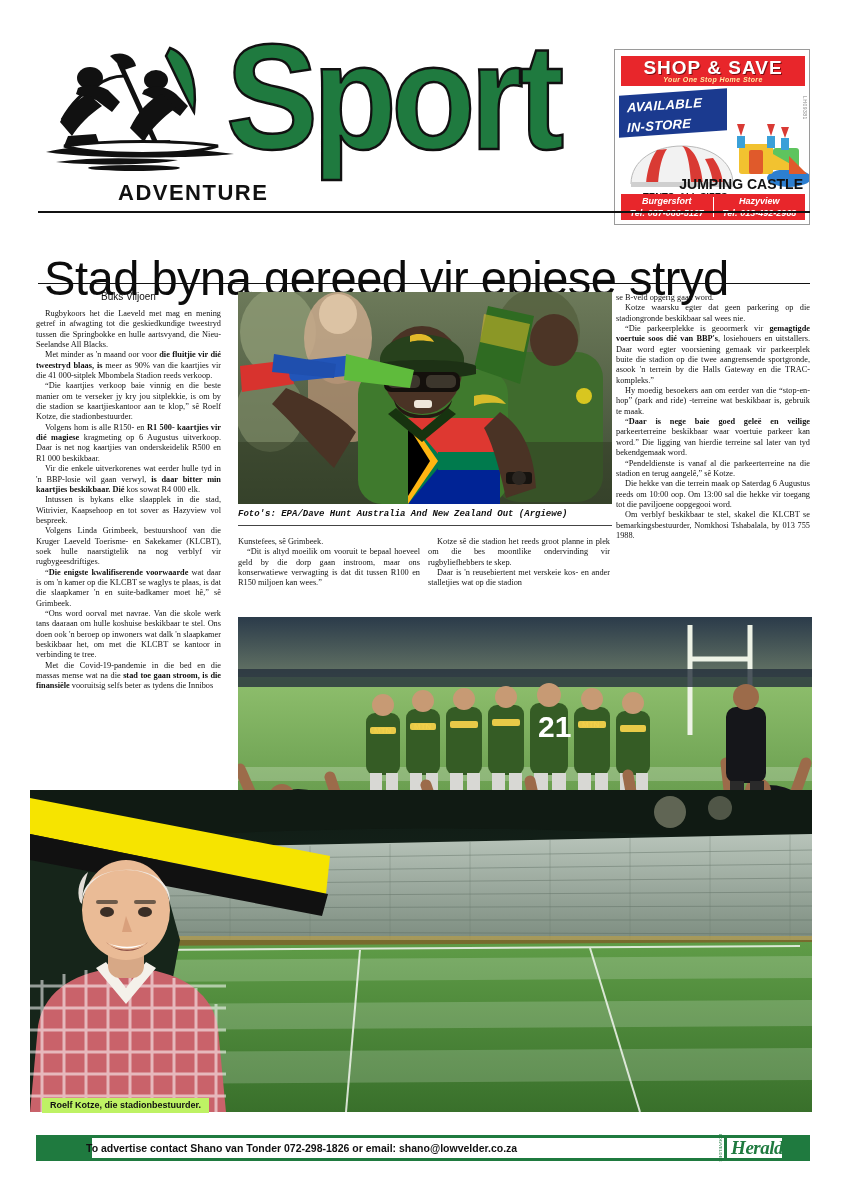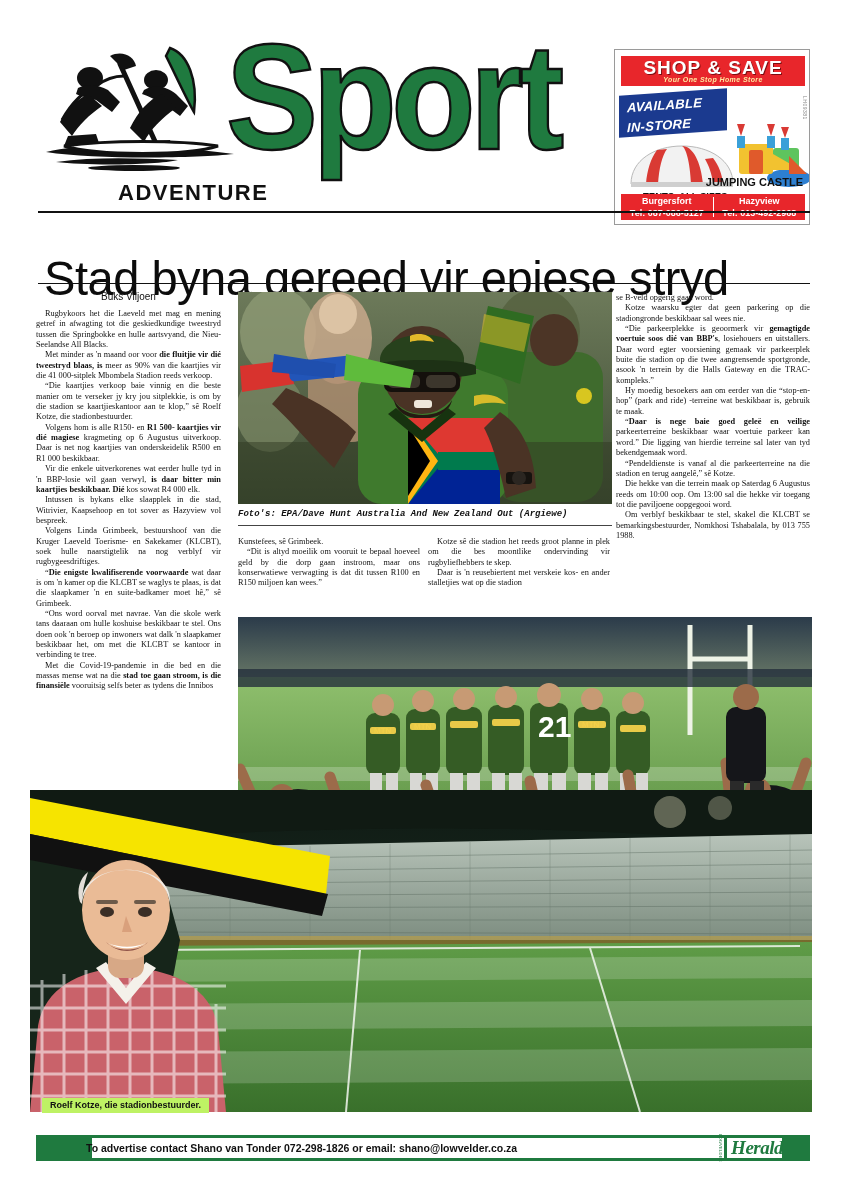--- a/index.html
+++ b/index.html
@@ -69,31 +69,31 @@
     font-weight:700; font-style:italic; font-size:13px; line-height:15px;
     padding:5px 0 0 8px; letter-spacing:.3px;
   }
   .ad-scene {
     position:absolute; left:0; top:78px; width:196px; height:62px;
   }
   .tent { position:absolute; left:12px; top:10px; width:110px; height:52px; }
   .castle { position:absolute; left:112px; top:-8px; width:84px; height:70px; }
   .ad-lbl-castle {
     position:absolute; right:6px; top:126px;
-    font-family:"Liberation Sans", sans-serif; font-weight:700; font-size:11px;
+    font-family:"Liberation Sans", sans-serif; font-weight:700; font-size:14px;
     color:#111;
   }
   .ad-lbl-tent {
     position:absolute; left:28px; top:140px;
     font-family:"Liberation Sans", sans-serif; font-weight:700; font-size:9.5px;
     color:#111;
   }
   .ad-foot {
     position:absolute; left:6px; bottom:4px; width:184px; height:26px;
-    background:#e8262b; display:flex;
+    background:#e8262b; display:flex;font-style:italic;
   }
   .ad-foot .cell {
     flex:1; text-align:center; color:#fff;
     font-family:"Liberation Sans", sans-serif; font-weight:700; font-size:9px;
     line-height:12px; padding-top:1px;
   }
   .ad-foot .sep { width:1px; background:#fff; margin:3px 0; }
   .ad-code {
     position:absolute; right:1px; top:46px;
     font-size:5px; color:#888; font-family:"Liberation Sans", sans-serif;

